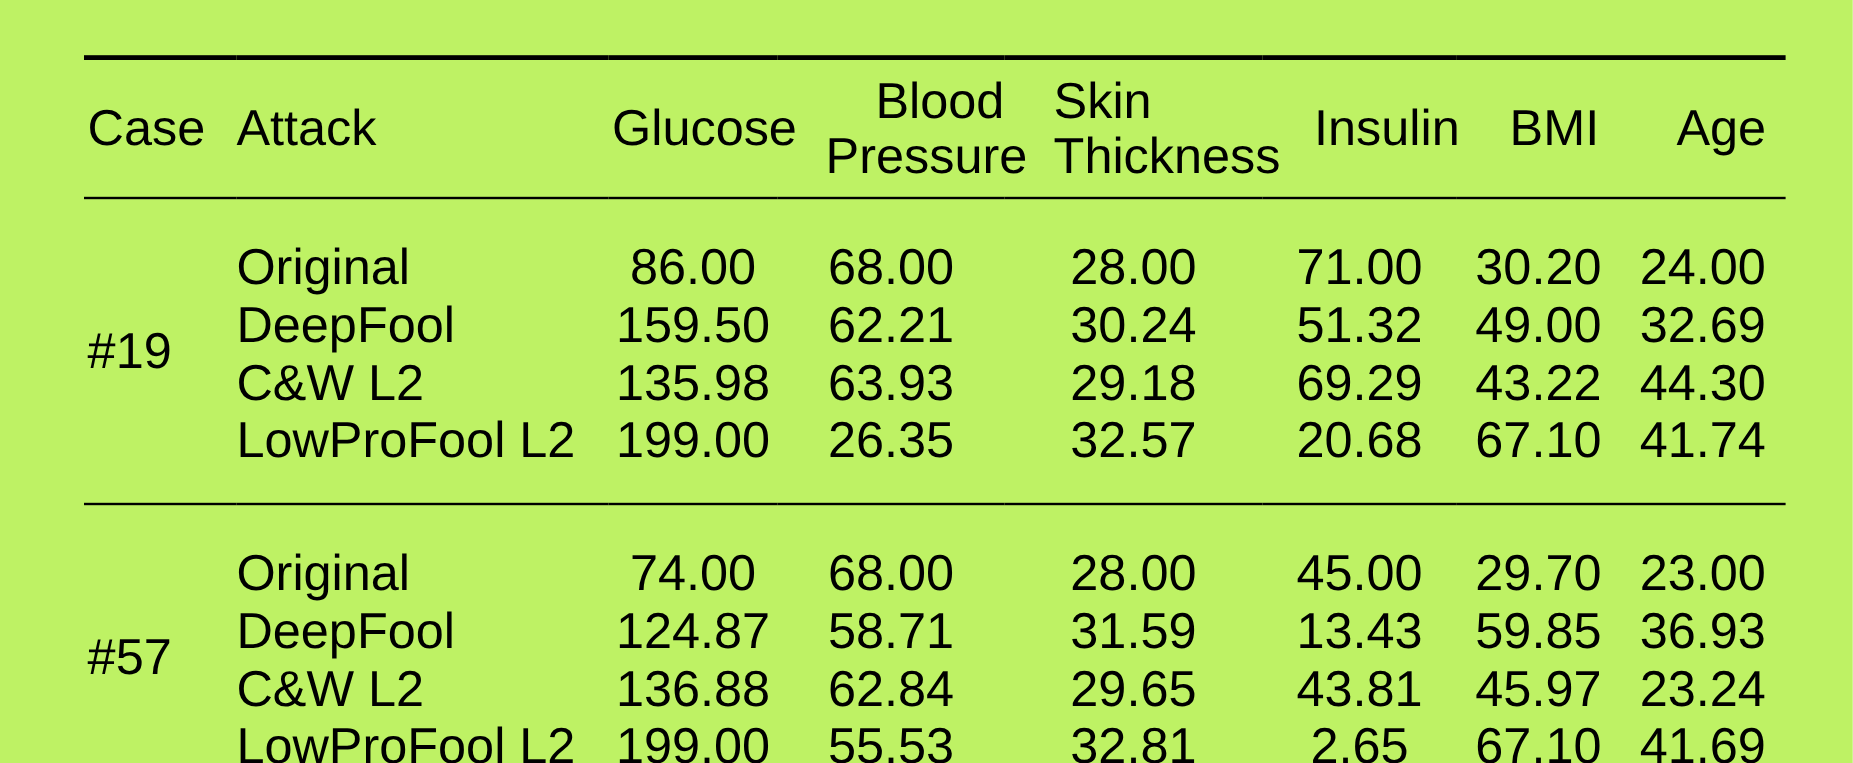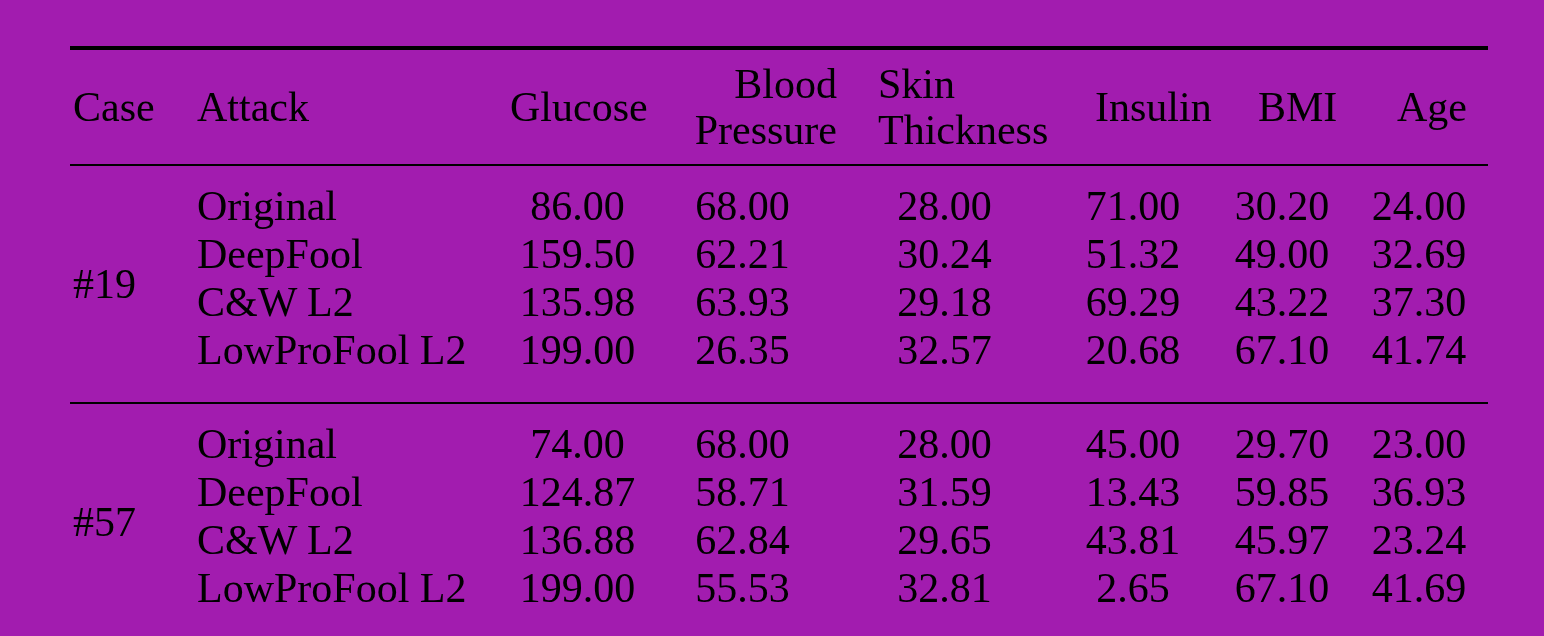--- a/index.html
+++ b/index.html
@@ -1,22 +1,22 @@
 <!DOCTYPE html>
 <html><head>
 <meta charset="utf-8">
 <style>
   html, body { margin: 0; padding: 0; }
   .page {
     position: relative;
     width: 1544px;
     height: 636px;
-    background: #a21caf;
+    background: #bef264;
     color: #000000;
-    font-family: Liberation Serif, serif;
+    font-family: Liberation Sans, sans-serif;
     overflow: hidden;
   }
   table.paper-table {
     position: absolute;
     left: 70px;
     top: 46px;
     width: 1418px;
     table-layout: fixed;
     border-collapse: collapse;
     border-top: 4px solid #000;
@@ -51,21 +51,21 @@
     white-space: nowrap;
   }
   td.num { text-align: center; }
   td.attack { text-align: left; }
   td.case {
     padding: 0 0 0 3px;
     vertical-align: middle;
     text-align: left;
     margin-top: 40px;
   }
-  tbody tr:first-child td:not(.case) { padding-top: 16px; }
+  tbody tr:first-child td:not(.case) { padding-top: 33px; }
   tbody tr:last-child  td:not(.case) { padding-bottom: 28px; }
 </style>
 </head>
 <body>
 
 <div class="page">
   <table class="paper-table">
     <colgroup>
       <col style="width:127px">
       <col style="width:310px">
@@ -109,21 +109,21 @@
         <td class="num">49.00</td>
         <td class="num">32.69</td>
       </tr>
       <tr>
         <td class="attack">C&amp;W L2</td>
         <td class="num">135.98</td>
         <td class="num">63.93</td>
         <td class="num">29.18</td>
         <td class="num">69.29</td>
         <td class="num">43.22</td>
-        <td class="num">37.30</td>
+        <td class="num">44.30</td>
       </tr>
       <tr>
         <td class="attack">LowProFool L2</td>
         <td class="num">199.00</td>
         <td class="num">26.35</td>
         <td class="num">32.57</td>
         <td class="num">20.68</td>
         <td class="num">67.10</td>
         <td class="num">41.74</td>
       </tr>

